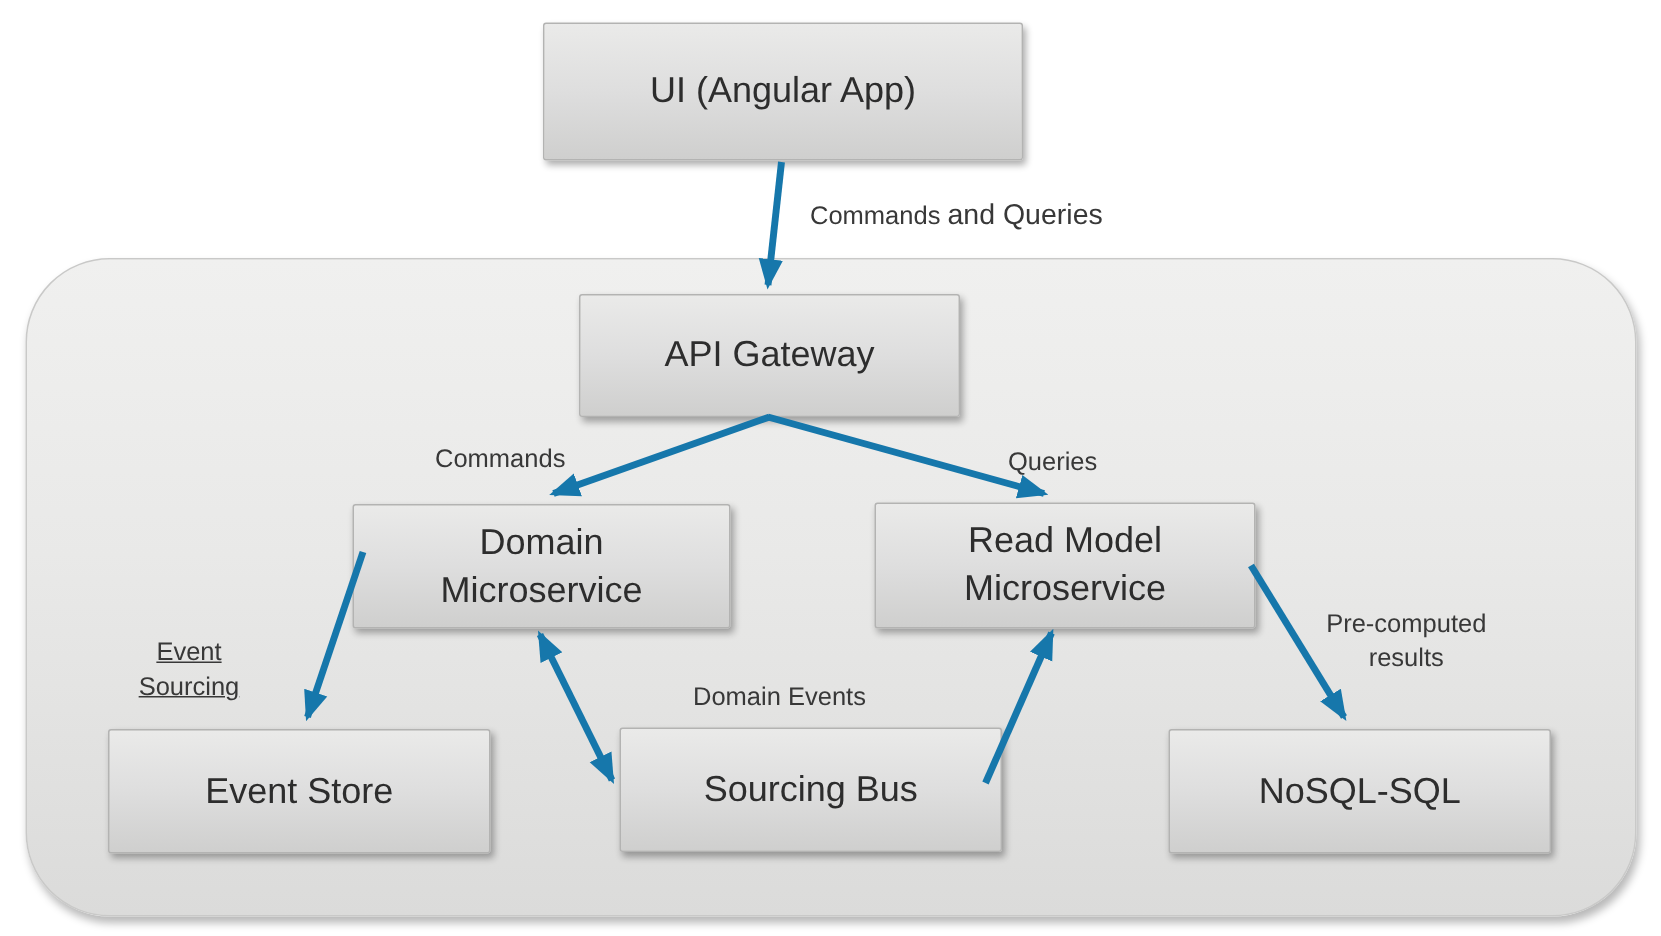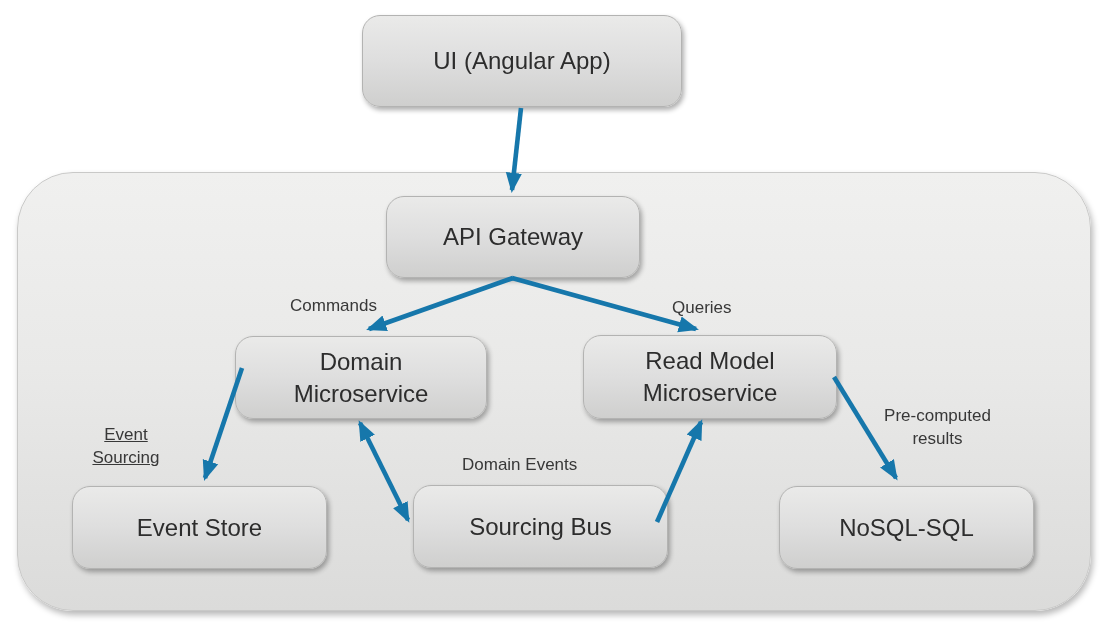--- a/index.html
+++ b/index.html
@@ -21,21 +21,21 @@
     top: 172px;
     width: 1072px;
     height: 437px;
     border-radius: 56px;
     background: linear-gradient(180deg, #f0f0ef 0%, #e9e9e8 45%, #dbdbda 100%);
     border: 1px solid #c9c9c8;
     box-shadow: 2px 4px 6px rgba(0,0,0,0.28);
   }
   .node {
     position: absolute;
-    border-radius: 18px;
+    border-radius: 2px;
     background: linear-gradient(180deg, #eaeae9 0%, #dedede 50%, #cfcfce 100%);
     border: 1px solid #b3b3b2;
     box-shadow: 2px 3px 5px rgba(0,0,0,0.32);
     display: flex;
     align-items: center;
     justify-content: center;
     text-align: center;
     color: #2d2d2d;
     font-size: 24px;
     line-height: 1.32;
@@ -98,20 +98,24 @@
   <div class="node node-eventstore">
     <span class="lbl">Event Store</span>
   </div>
   <div class="node node-servicebus">
     <span class="lbl">Sourcing Bus</span>
   </div>
   <div class="node node-nosql">
     <span class="lbl">NoSQL-SQL</span>
   </div>
 
+  <div class="edge-label lab-cq">
+    <span>Commands</span>
+    <span class="big">and Queries</span>
+  </div>
   <div class="edge-label lab-commands">Commands</div>
   <div class="edge-label lab-queries">Queries</div>
   <div class="edge-label wrap lab-eventsourcing">Event Sourcing</div>
   <div class="edge-label lab-domainevents">Domain Events</div>
   <div class="edge-label wrap lab-precomputed">Pre-computed results</div>
 
   <svg class="edges" viewBox="0 0 1107 624" xmlns="http://www.w3.org/2000/svg">
     <defs>
       <marker id="arr" viewBox="0 0 10 10" refX="8.5" refY="5" markerWidth="4.4" markerHeight="4.4" orient="auto-start-reverse">
         <path d="M0,1 L10,5 L0,9 z" fill="#1677ab"></path>

